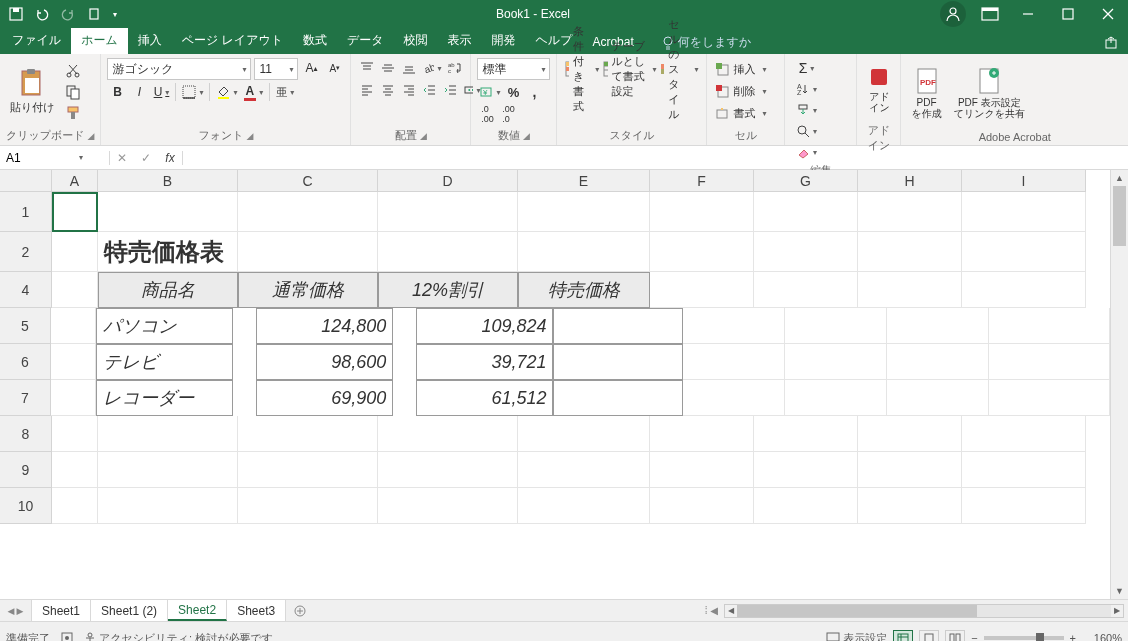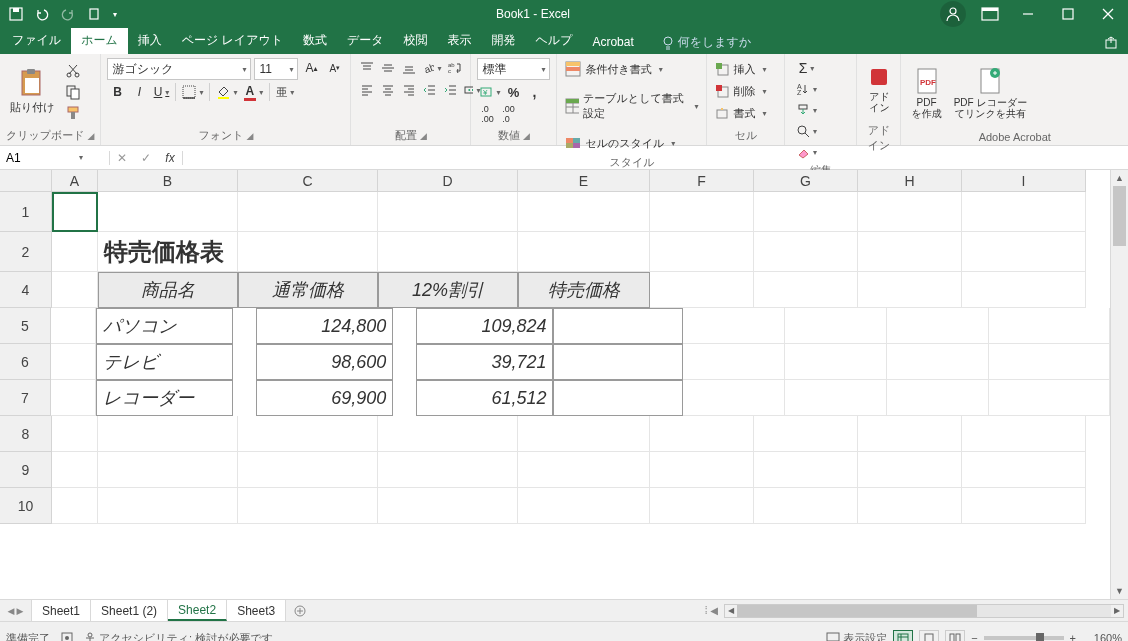--- a/index.html
+++ b/index.html
@@ -387,21 +387,21 @@
         <div class="smallbtn" style="font-size:9px">.00<br>.0</div>
       </div>
     </div>
     <div class="group-label">
         <span>数値</span>
         <span class="dlg">◢</span>
       </div>
   </div>
 
   <div class="group" style="width:150px">
-    <div class="group-content" style="flex-direction:column;align-items:stretch;gap:15px;padding-top:2px">
+    <div class="group-content" style="flex-direction:row;align-items:stretch;gap:0;padding-top:2px">
       <div class="smallbtn" style="justify-content:flex-start;gap:4px;height:22px">
           <svg width="16" height="16">
             <rect x="1" y="1" width="14" height="14" fill="none" stroke="#888"></rect>
             <rect x="1" y="1" width="14" height="4" fill="#f7c36a"></rect>
             <rect x="1" y="6" width="14" height="4" fill="#e86"></rect>
           </svg>
           <span style="font-size:11px">条件付き書式</span>
           <span class="caret">▾</span>
         </div>
       <div class="smallbtn" style="justify-content:flex-start;gap:4px;height:22px">
@@ -524,21 +524,21 @@
           </svg>
         <span style="font-size:10px;white-space:pre;text-align:center;line-height:1.1">PDF
 を作成</span>
       </div>
       <div class="bigbtn">
         <svg width="26" height="28">
             <rect x="4" y="2" width="18" height="24" fill="#fff" stroke="#888"></rect>
             <circle cx="18" cy="6" r="5" fill="#3a7"></circle>
             <path d="M16 6 L20 6 M18 4 L18 8" stroke="#fff"></path>
           </svg>
-        <span style="font-size:10px;white-space:pre;text-align:center;line-height:1.1">PDF レコーダー
+        <span style="font-size:10px;white-space:pre;text-align:center;line-height:1.1">PDF 表示設定
 てリンクを共有</span>
       </div>
     </div>
     <div class="group-label">
         <span>Adobe Acrobat</span>
       </div>
   </div>
 </div>
 
 <div class="fxrow">

